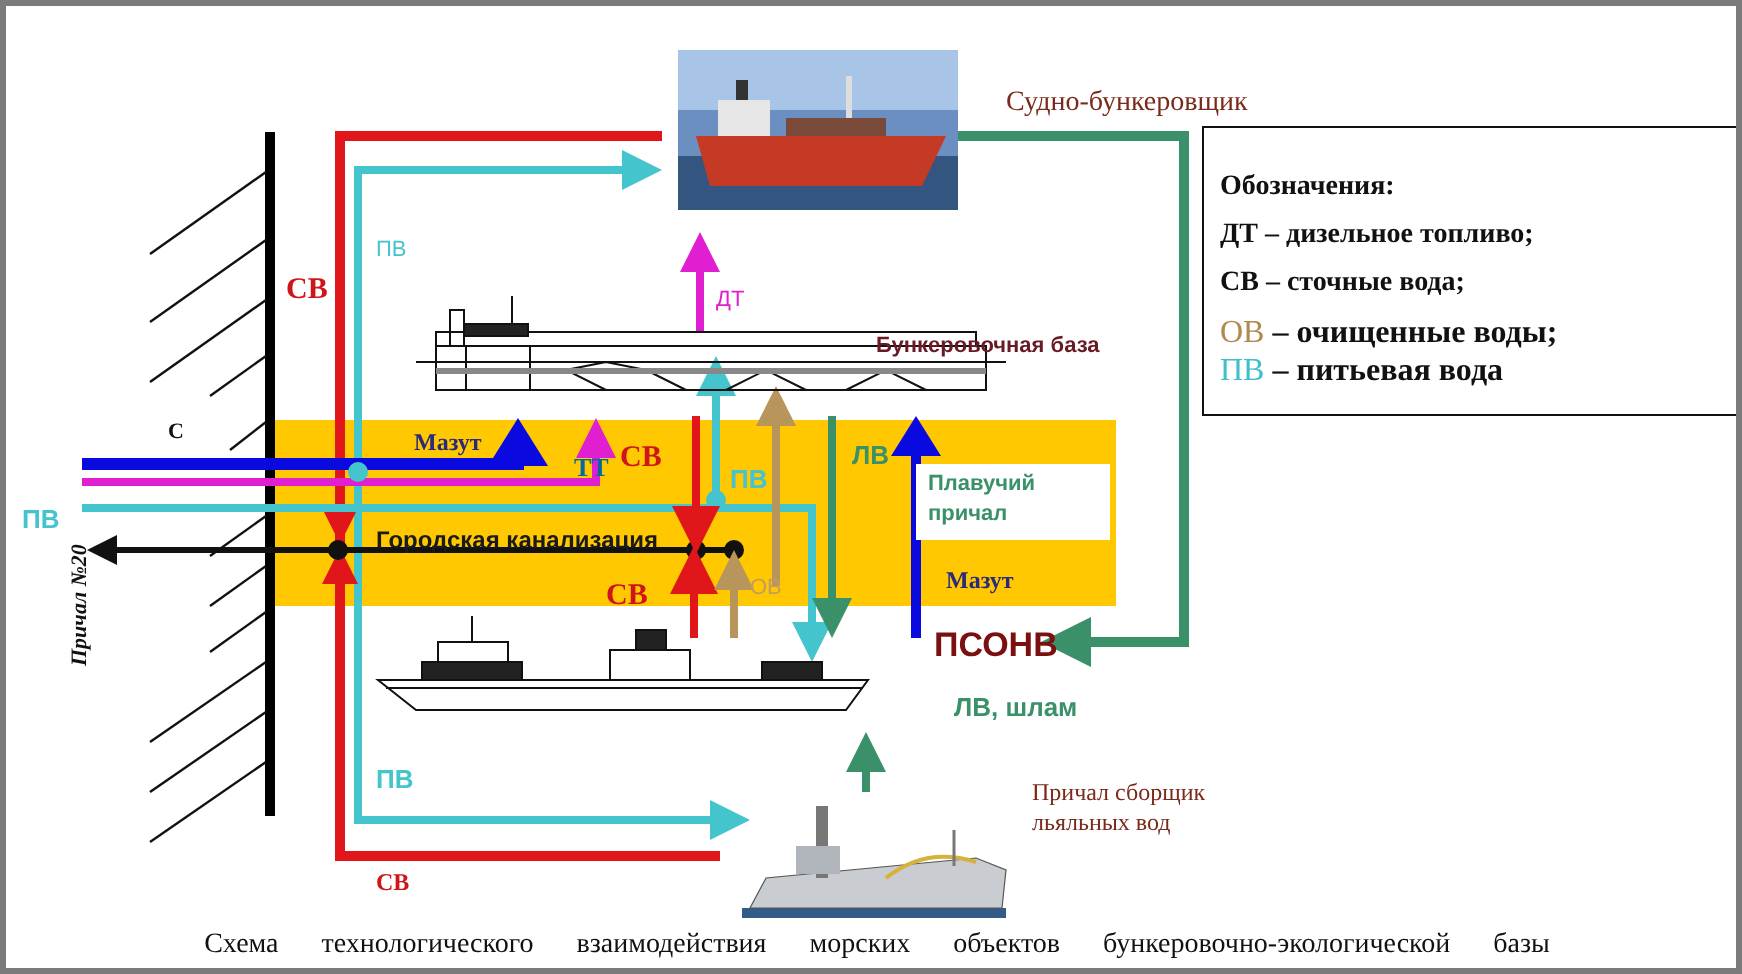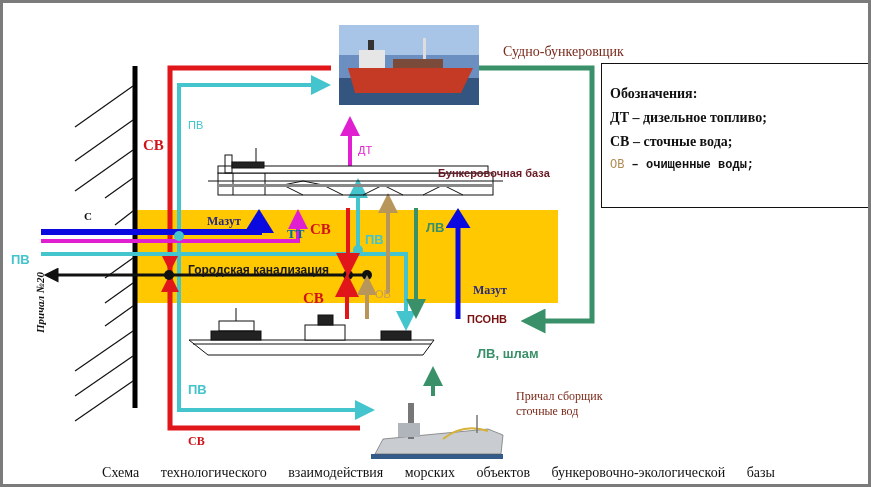--- a/index.html
+++ b/index.html
@@ -3,21 +3,21 @@
 <meta charset="utf-8">
 <style>
   html,body{margin:0;padding:0;background:#7a7a7a;}
   #frame{position:relative;width:871px;height:487px;overflow:hidden;background:#fff;box-sizing:border-box;border:3px solid #7b7b7b;}
   svg{position:absolute;left:0;top:0;}
   .lbl{position:absolute;white-space:nowrap;line-height:1;}
   .serif{font-family:"Liberation Serif","DejaVu Serif",serif;}
   .sans{font-family:"Liberation Sans","DejaVu Sans",sans-serif;}
   .legend{position:absolute;left:598px;top:60px;width:268px;height:145px;border:1.5px solid #111;background:#fff;box-sizing:border-box;padding:22px 8px;}
   .legend .row{font-family:"Liberation Serif",serif;font-weight:bold;font-size:14px;color:#111;margin-bottom:8px;white-space:nowrap;}
-  .legend .row.small{font-family:Liberation Mono, monospace;font-size:12px;margin-bottom:1px;}
+  .legend .row.small{font-family:Liberation Serif, serif;font-size:16px;margin-bottom:1px;}
   .caption{position:absolute;left:0;top:462px;width:871px;text-align:center;font-family:"Liberation Serif",serif;font-size:14px;color:#111;word-spacing:18px;}
   .float-pier{position:absolute;left:455px;top:229px;width:97px;height:38px;background:#fff;}
 </style>
 </head>
 <body>
 
 <div id="frame">
 
   <svg width="871" height="487" viewBox="0 0 871 487">
     <defs>
@@ -161,33 +161,38 @@
   <div class="lbl sans" style="left:8px;top:250px;font-size:13px;color:#44c4cc;font-weight:bold;">ПВ</div>
   <div class="lbl serif" style="left:204px;top:212px;font-size:12px;color:#2a2a7a;font-weight:bold;">Мазут</div>
   <div class="lbl serif" style="left:284px;top:224px;font-size:13px;color:#0369a1;font-weight:bold;">ТТ</div>
   <div class="lbl serif" style="left:307px;top:219px;font-size:15px;color:#d0151a;font-weight:bold;">СВ</div>
   <div class="lbl sans" style="left:362px;top:230px;font-size:13px;color:#44c4cc;font-weight:bold;">ПВ</div>
   <div class="lbl sans" style="left:423px;top:218px;font-size:13px;color:#3a9068;font-weight:bold;">ЛВ</div>
   <div class="lbl sans" style="left:185px;top:261px;font-size:12px;color:#1a1a1a;font-weight:bold;">Городская канализация</div>
   <div class="lbl serif" style="left:300px;top:288px;font-size:15px;color:#d0151a;font-weight:bold;">СВ</div>
   <div class="lbl sans" style="left:372px;top:286px;font-size:11px;color:#c49b60;">ОВ</div>
 
+  <div class="float-pier">
+    <div class="lbl sans" style="left:6px;top:5px;font-size:11px;color:#3a9068;font-weight:bold;">Плавучий</div>
+    <div class="lbl sans" style="left:6px;top:20px;font-size:11px;color:#3a9068;font-weight:bold;">причал</div>
+  </div>
   <div class="lbl serif" style="left:470px;top:281px;font-size:12px;color:#2a2a7a;font-weight:bold;">Мазут</div>
 
-  <div class="lbl sans" style="left:464px;top:311px;font-size:11px;color:#7a1010;font-weight:bold;text-align:right;">ПСОНВ</div>
+  <div class="lbl sans" style="left:464px;top:311px;font-size:17px;color:#7a1010;font-weight:bold;text-align:right;">ПСОНВ</div>
   <div class="lbl sans" style="left:474px;top:344px;font-size:13px;color:#3a9068;font-weight:bold;text-align:right;">ЛВ, шлам</div>
   <div class="lbl serif" style="left:513px;top:387px;font-size:12px;color:#7a2a1a;">Причал сборщик</div>
-  <div class="lbl serif" style="left:513px;top:402px;font-size:12px;color:#7a2a1a;">сточные вод</div>
+  <div class="lbl serif" style="left:513px;top:402px;font-size:12px;color:#7a2a1a;">льяльных вод</div>
 
   <div class="lbl sans" style="left:185px;top:380px;font-size:13px;color:#44c4cc;font-weight:bold;">ПВ</div>
   <div class="lbl serif" style="left:185px;top:432px;font-size:12px;color:#d0151a;font-weight:bold;">СВ</div>
 
   <div class="lbl serif" style="left:32px;top:330px;font-size:11px;color:#111;font-style:italic;font-weight:bold;transform:rotate(-90deg);transform-origin:left top;">Причал №20</div>
 
   <div class="legend">
     <div class="row">Обозначения:</div>
     <div class="row"><span>ДТ</span><span> – дизельное топливо;</span></div>
     <div class="row"><span>СВ</span><span> – сточные вода;</span></div>
     <div class="row small"><span style="color:#b08a50;font-weight:normal;">ОВ</span><span> – очищенные воды;</span></div>
+    <div class="row small"><span style="color:#3fc0c8;font-weight:normal;">ПВ</span><span> – питьевая вода</span></div>
   </div>
 
   <div class="caption">Схема технологического взаимодействия морских объектов бункеровочно-экологической базы</div>
 </div>
 
 </body></html>

